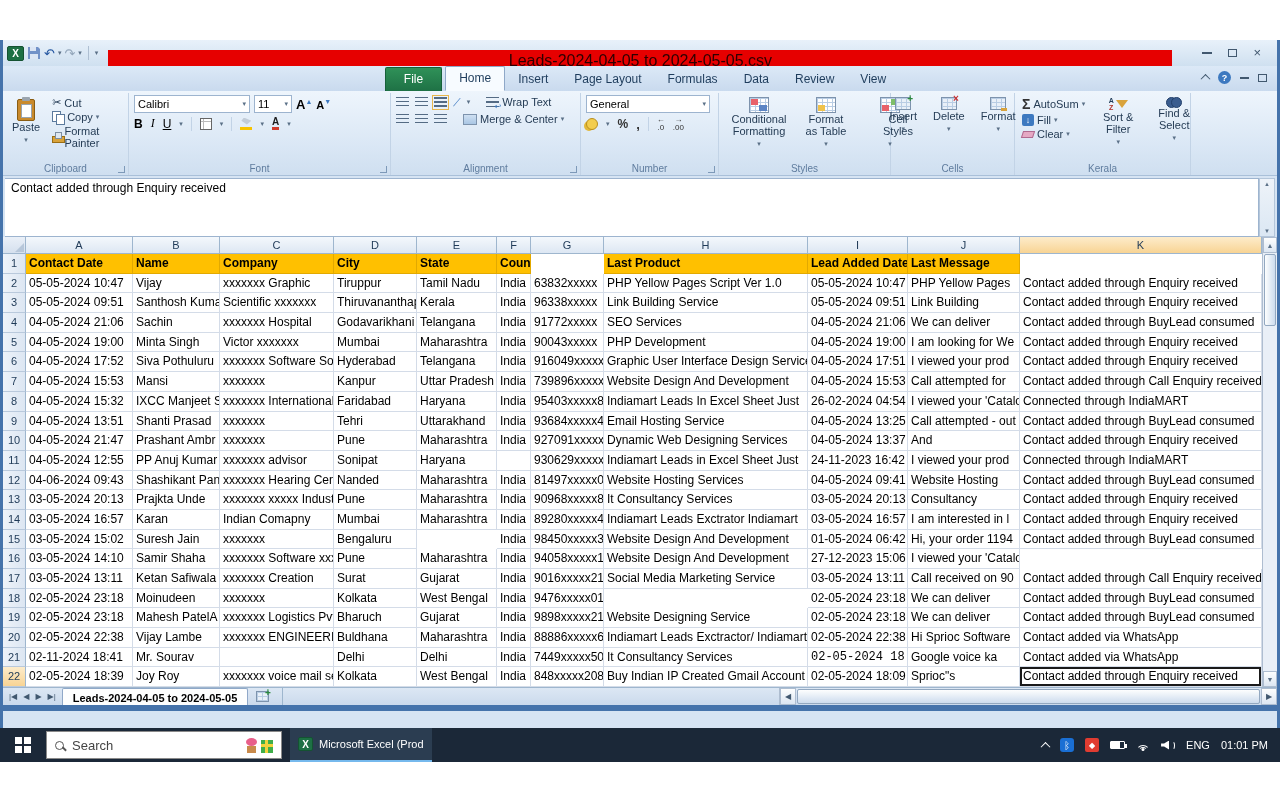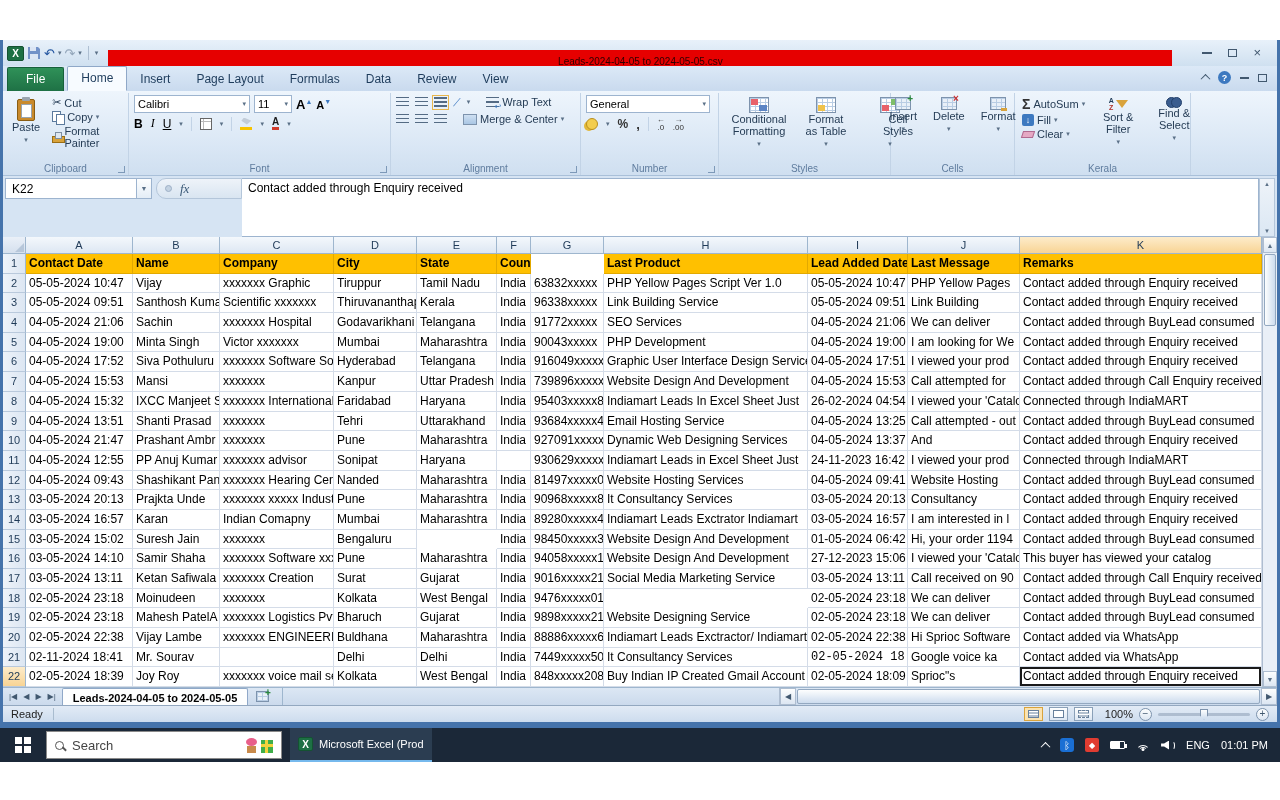--- a/index.html
+++ b/index.html
@@ -14,28 +14,28 @@
   .titlebar { height:26px; display:flex; align-items:center; background:linear-gradient(#e8f1fa,#cfe0f0); padding:0 4px; }
   .qat { display:flex; align-items:center; gap:3px; }
   .xl-logo { width:17px; height:15px; background:#1d7044; color:#fff; font-weight:bold; font-size:10px;
     display:flex; align-items:center; justify-content:center; border-radius:2px; border:1px solid #145232;}
   .qat .glyph { font-size:13px; line-height:13px; }
   .undo { color:#2456a0; } .redo { color:#93a6ba; }
   .caret { font-size:7px; color:#5a7087; }
   .qat-sep { width:1px; height:14px; background:#aebfd2; margin:0 3px; }
   .title-red { flex:1; height:22px; margin:16px 18px 0 10px; background:#e60000;
     display:flex; align-items:center; justify-content:center;
-    color:#2e0000; font-size:10px; }
+    color:#2e0000; font-size:16px; }
   .winbtns { display:flex; align-items:center; gap:16px; padding:0 12px; }
   .wb-min { width:10px; height:2px; background:#41586f; }
   .wb-max { width:9px; height:8px; border:1.5px solid #41586f; }
   .wb-close { color:#41586f; font-size:13px; line-height:10px; }
 
   
-  .tabrow { height:25px; display:flex; align-items:flex-end; background:linear-gradient(#dce9f7,#c9daee); position:relative; padding-left:4px; }
+  .tabrow { height:25px; display:flex; align-items:flex-end; background:linear-gradient(#dce9f7,#c9daee); position:relative; padding-left:4px;justify-content:center; }
   .rtab { padding:4px 13px 5px 13px; font-size:12px; color:#1e3c5c; }
   .rtab.file { background:linear-gradient(#2f9158,#1e7145); color:#fff; padding:4px 18px 5px 18px; border:1px solid #16603a; border-bottom:none; border-radius:2px 2px 0 0; margin-right:3px; }
   .rtab.active { background:#f7fbff; border:1px solid #8fa8c8; border-bottom:1px solid #f7fbff; border-radius:2px 2px 0 0; }
   .tabrow-icons { position:absolute; right:10px; top:5px; display:flex; gap:9px; align-items:center; color:#41586f; font-size:10px; }
   .ti-chev { width:7px; height:7px; border-left:1.5px solid #41586f; border-top:1.5px solid #41586f; transform:rotate(45deg) translate(1px,1px); }
   .ti-help { width:13px; height:13px; border-radius:50%; background:#3d79c0; color:#fff; font-size:9px; font-weight:bold; display:flex; align-items:center; justify-content:center; }
   .ti-bar { width:9px; height:2px; background:#41586f; }
   .ti-box { width:9px; height:8px; border:1.5px solid #41586f; }
 
   
@@ -424,28 +424,20 @@
         <span style="width:42px;">Find &amp; Select</span>
           <span class="caret">▾</span>
       </div>
       <div class="glabel">Kerala</div>
     </div>
 
     <div style="flex:1;"></div>
   </div>
 
   <div class="fbar">
-    <div class="fbar-left">
-      <div class="namebox">K22</div>
-      <div class="nb-drop">▼</div>
-      <div class="fx-pill">
-        <span class="fx-dot"></span>
-        <span class="fx">fx</span>
-      </div>
-    </div>
     <div class="fvalue">Contact added through Enquiry received</div>
     <div class="fbar-scroll">
         <span>▲</span>
         <span>▼</span>
       </div>
   </div>
 
   <div class="gridwrap">
     <div class="gridmain">
       <div class="colhdrs">
@@ -468,21 +460,20 @@
             <div class="cell hdrcell" style="width: 107px;">Contact Date</div>
             <div class="cell hdrcell" style="width: 87px;">Name</div>
             <div class="cell hdrcell" style="width: 114px;">Company</div>
             <div class="cell hdrcell" style="width: 83px;">City</div>
             <div class="cell hdrcell" style="width: 80px;">State</div>
             <div class="cell hdrcell" style="width: 34px;">Country</div>
             <div class="cell hdrcell" style="width: 73px; margin-top: 38px;">Mobile No</div>
             <div class="cell hdrcell" style="width: 204px;">Last Product</div>
             <div class="cell hdrcell" style="width: 100px;">Lead Added Date</div>
             <div class="cell hdrcell" style="width: 112px;">Last Message</div>
-            <div class="cell hdrcell" style="width: 242px;">Remarks</div>
           </div>
           <div class="grow">
             <div class="rowhdr">2</div>
             <div class="cell" style="width: 107px;">05-05-2024 10:47</div>
             <div class="cell" style="width: 87px;">Vijay</div>
             <div class="cell" style="width: 114px;">xxxxxxx Graphic</div>
             <div class="cell" style="width: 83px;">Tiruppur</div>
             <div class="cell" style="width: 80px;">Tamil Nadu</div>
             <div class="cell" style="width: 34px;">India</div>
             <div class="cell" style="width: 73px;">63832xxxxx</div>
@@ -612,21 +603,21 @@
             <div class="cell" style="width: 80px;">Haryana</div>
             <div class="cell" style="width: 34px;"></div>
             <div class="cell" style="width: 73px;">930629xxxxx</div>
             <div class="cell" style="width: 204px;">Indiamart Leads in Excel Sheet Just</div>
             <div class="cell" style="width: 100px;">24-11-2023 16:42</div>
             <div class="cell" style="width: 112px;">I viewed your prod</div>
             <div class="cell" style="width: 242px;">Connected through IndiaMART</div>
           </div>
           <div class="grow">
             <div class="rowhdr">12</div>
-            <div class="cell" style="width: 107px;">04-05-2024 09:43</div>
+            <div class="cell" style="width: 107px;">04-06-2024 09:43</div>
             <div class="cell" style="width: 87px;">Shashikant Pan</div>
             <div class="cell" style="width: 114px;">xxxxxxx Hearing Center</div>
             <div class="cell" style="width: 83px;">Nanded</div>
             <div class="cell" style="width: 80px;">Maharashtra</div>
             <div class="cell" style="width: 34px;">India</div>
             <div class="cell" style="width: 73px;">81497xxxxx0</div>
             <div class="cell" style="width: 204px;">Website Hosting Services</div>
             <div class="cell" style="width: 100px;">04-05-2024 09:41</div>
             <div class="cell" style="width: 112px;">Website Hosting</div>
             <div class="cell" style="width: 242px;">Contact added through BuyLead consumed</div>
@@ -678,21 +669,20 @@
             <div class="cell" style="width: 107px;">03-05-2024 14:10</div>
             <div class="cell" style="width: 87px;">Samir Shaha</div>
             <div class="cell" style="width: 114px;">xxxxxxx Software xxx</div>
             <div class="cell" style="width: 83px;">Pune</div>
             <div class="cell" style="width: 80px;">Maharashtra</div>
             <div class="cell" style="width: 34px;">India</div>
             <div class="cell" style="width: 73px;">94058xxxxx1</div>
             <div class="cell" style="width: 204px;">Website Design And Development</div>
             <div class="cell" style="width: 100px;">27-12-2023 15:06</div>
             <div class="cell" style="width: 112px;">I viewed your 'Catalog'</div>
-            <div class="cell" style="width: 242px;">This buyer has viewed your catalog</div>
           </div>
           <div class="grow">
             <div class="rowhdr">17</div>
             <div class="cell" style="width: 107px;">03-05-2024 13:11</div>
             <div class="cell" style="width: 87px;">Ketan Safiwala</div>
             <div class="cell" style="width: 114px;">xxxxxxx Creation</div>
             <div class="cell" style="width: 83px;">Surat</div>
             <div class="cell" style="width: 80px;">Gujarat</div>
             <div class="cell" style="width: 34px;">India</div>
             <div class="cell" style="width: 73px;">9016xxxxx21</div>
@@ -793,41 +783,20 @@
         <span class="cellgrid-ico cg-plus"></span>
       </div>
     <div class="hsplit"></div>
     <div class="hscroll">
       <div class="hs-btn">◀</div>
       <div class="hs-thumb"></div>
       <div class="hs-btn">▶</div>
     </div>
   </div>
 
-  <div class="statusbar">
-    <span>Ready</span>
-    <span style="width:1px; height:12px; background:#a9bccf; margin-left:10px;"></span>
-    <div class="sb-right">
-      <span class="vbtn on">
-          <span class="ico"></span>
-        </span>
-      <span class="vbtn">
-          <span class="ico" style="background:#fff;"></span>
-        </span>
-      <span class="vbtn">
-          <span class="ico" style="border-style:dashed;"></span>
-        </span>
-      <span class="zoomlbl">100%</span>
-      <span class="zbtn">−</span>
-      <span class="ztrack">
-          <span class="zthumb"></span>
-        </span>
-      <span class="zbtn">+</span>
-    </div>
-  </div>
 
   <div style="height:6px; background:#4573ab;"></div>
 </div>
 
 <div class="taskbar">
   <div class="start">
     <span class="winlogo">
         <i></i>
         <i></i>
         <i></i>

